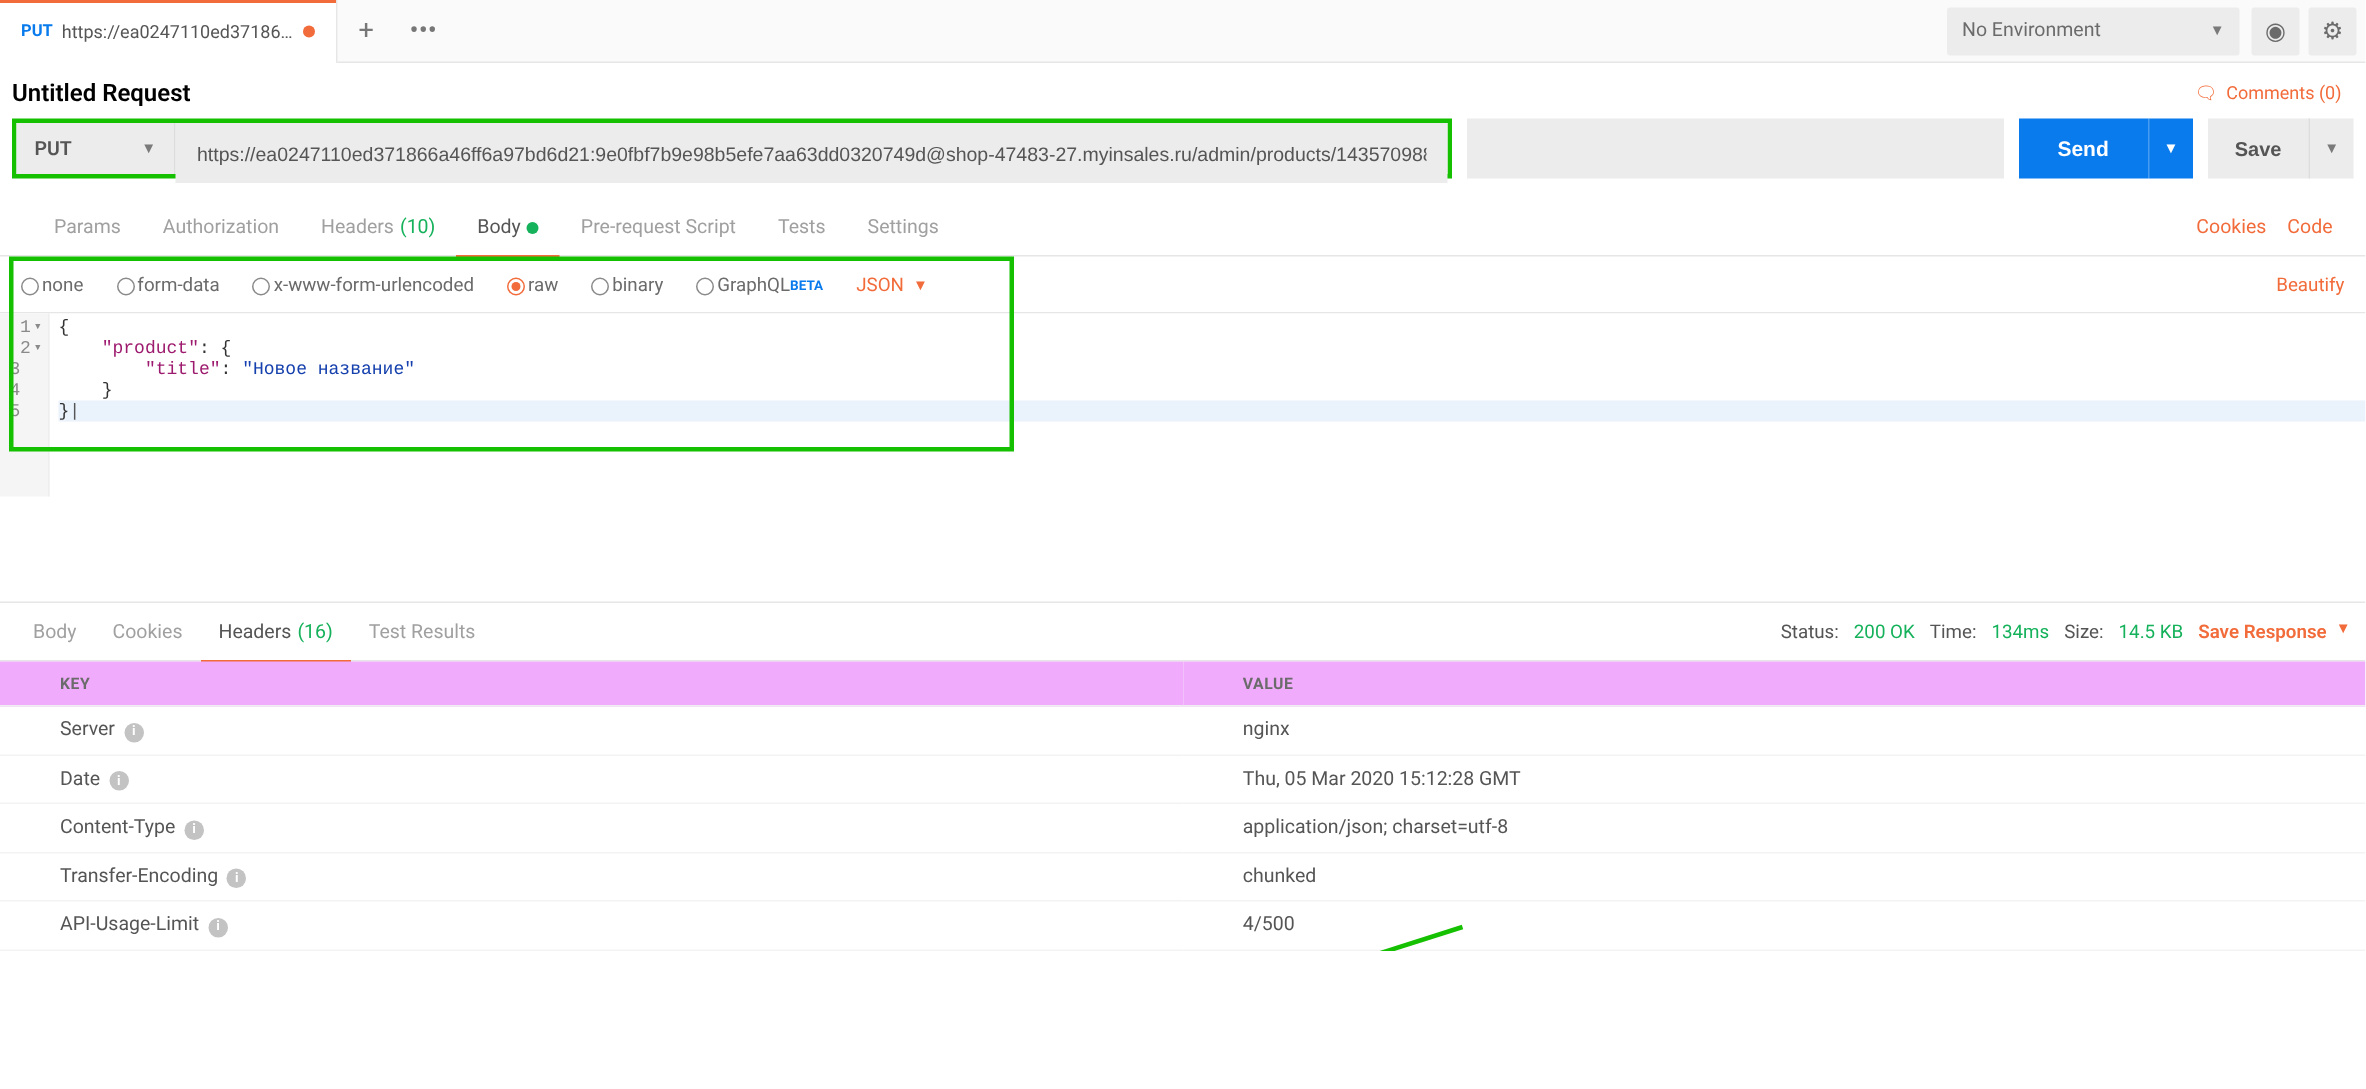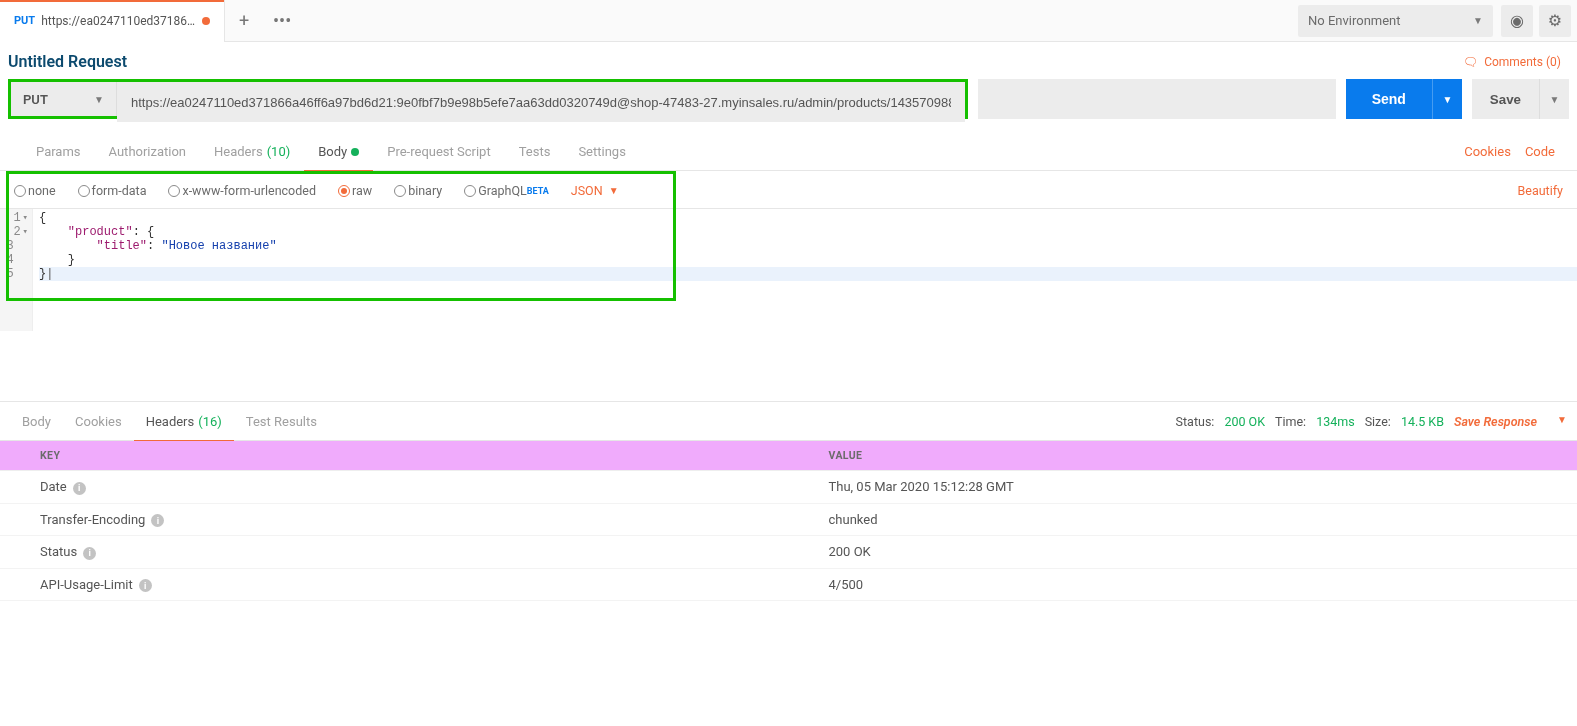--- a/index.html
+++ b/index.html
@@ -12,21 +12,21 @@
   .tab-method { color: #097bed; font-weight: 700; font-size: 11px; }
   .tab-title { color: #555; font-size: 12px; max-width: 155px; overflow: hidden; white-space: nowrap; text-overflow: ellipsis; }
   .tab-dot { width: 8px; height: 8px; border-radius: 50%; background: #f26b3a; }
   .tabbar-btn { width: 38px; height: 38px; display: flex; align-items: center; justify-content: center; font-size: 18px; color: #777; cursor: pointer; }
   .tabbar-spacer { flex: 1; }
   .env-select { display: flex; align-items: center; justify-content: space-between; width: 195px; height: 32px; padding: 0 10px; margin-right: 8px; background: #ececec; color: #6b6b6b; cursor: pointer; border-radius: 2px; }
   .top-icon { width: 32px; height: 32px; display: flex; align-items: center; justify-content: center; background: #ececec; color: #6b6b6b; margin-right: 6px; cursor: pointer; font-size: 16px; border-radius: 2px; }
 
   
   .req-name-row { display: flex; align-items: center; justify-content: space-between; padding: 10px 16px 8px 8px; }
-  .req-name { font-size: 16px; font-weight: 600; color: #0c4a6e; }
+  .req-name { font-size: 16px; font-weight: 600; color: #000000; }
   .comments { display: flex; align-items: center; gap: 6px; color: #f26b3a; font-size: 12px; cursor: pointer; }
 
   
   .url-row { display: flex; align-items: center; padding: 0 8px 14px 8px; gap: 10px; position: relative; }
   .highlight-green { border: 3px solid #15c000; }
   .method-url-wrap { display: flex; align-items: stretch; height: 40px; }
   .method-select { display: flex; align-items: center; justify-content: space-between; width: 106px; padding: 0 12px; background: #ececec; color: #555; font-weight: 600; border-right: 1px solid #ddd; cursor: pointer; }
   .url-input { flex: 1; background: #ececec; border: none; padding: 0 14px; font-size: 13px; color: #555; height: 40px; }
   .send-btn-wrap { display: flex; align-items: stretch; height: 40px; }
   .send-btn { background: #097bed; color: #fff; font-weight: 600; border: none; padding: 0 26px; font-size: 14px; cursor: pointer; }
@@ -70,21 +70,21 @@
   .tok-str { color: #1540ad; }
   .tok-brace { color: #333; }
 
   
   .resp-tabs { display: flex; align-items: center; padding: 0 10px; border-top: 1px solid #e6e6e6; border-bottom: 1px solid #e6e6e6; height: 40px; margin-top: 70px; }
   .resp-tab { padding: 0 12px; height: 40px; display: flex; align-items: center; gap:4px; color: #a0a0a0; cursor: pointer; position: relative; font-size: 13px; }
   .resp-tab.active { color: #555; }
   .resp-tab.active::after { content:""; position:absolute; bottom:-1px; left:0; right:0; height:2px; background:#f26b3a; }
   .resp-meta { margin-left: auto; display:flex; align-items:center; gap: 10px; font-size: 12.5px; }
   .meta-val { color:#15b15b; }
-  .save-resp { color:#f26b3a; font-weight:600; display:flex; align-items:flex-start; gap:20px; cursor:pointer;font-style:italic; }
+  .save-resp { color:#f26b3a; font-weight:600; display:flex; align-items:flex-start; gap:6px; cursor:pointer; }
 
   
   .htable { width: 100%; border-collapse: collapse; }
   .htable th { background: #f0abfc; text-align: left; font-size: 10.5px; font-weight: 700; color: #6b6b6b; padding: 8px 8px 8px 40px; border-bottom: 1px solid #eee; letter-spacing: .4px; }
   .htable td { padding: 8px 8px 8px 40px; border-bottom: 1px solid #f3f3f3; font-size: 13px; color: #555; }
   .htable tr td:first-child { width: 50%; }
   .info-icon { display:inline-flex; width:13px; height:13px; border-radius:50%; background:#c3c3c3; color:#fff; font-size:9px; font-weight:700; align-items:center; justify-content:center; margin-left:6px; }
 
   
   .arrow-annot { position: absolute; pointer-events: none; }
@@ -265,30 +265,34 @@
 <div style="position:relative">
 <table class="htable">
   <thead>
     <tr>
       <th>KEY</th>
       <th>VALUE</th>
     </tr>
   </thead>
   <tbody>
         <tr>
+          <td>Server<span class="info-icon">i</span></td>
+          <td>nginx</td>
+        </tr>
+        <tr>
           <td>Date<span class="info-icon">i</span></td>
           <td>Thu, 05 Mar 2020 15:12:28 GMT</td>
         </tr>
         <tr>
+          <td>Content-Type<span class="info-icon">i</span></td>
+          <td>application/json; charset=utf-8</td>
+        </tr>
+        <tr>
           <td>Transfer-Encoding<span class="info-icon">i</span></td>
           <td>chunked</td>
-        </tr>
-        <tr>
-          <td>Status<span class="info-icon">i</span></td>
-          <td>200 OK</td>
         </tr>
         <tr>
           <td>API-Usage-Limit<span class="info-icon">i</span></td>
           <td>4/500</td>
         </tr>
       </tbody>
 </table>
 <svg class="arrow-annot" style="left:855px; top:172px;" width="130" height="50">
   <defs>
         <marker id="ah" markerWidth="10" markerHeight="10" refX="2" refY="3" orient="auto">

